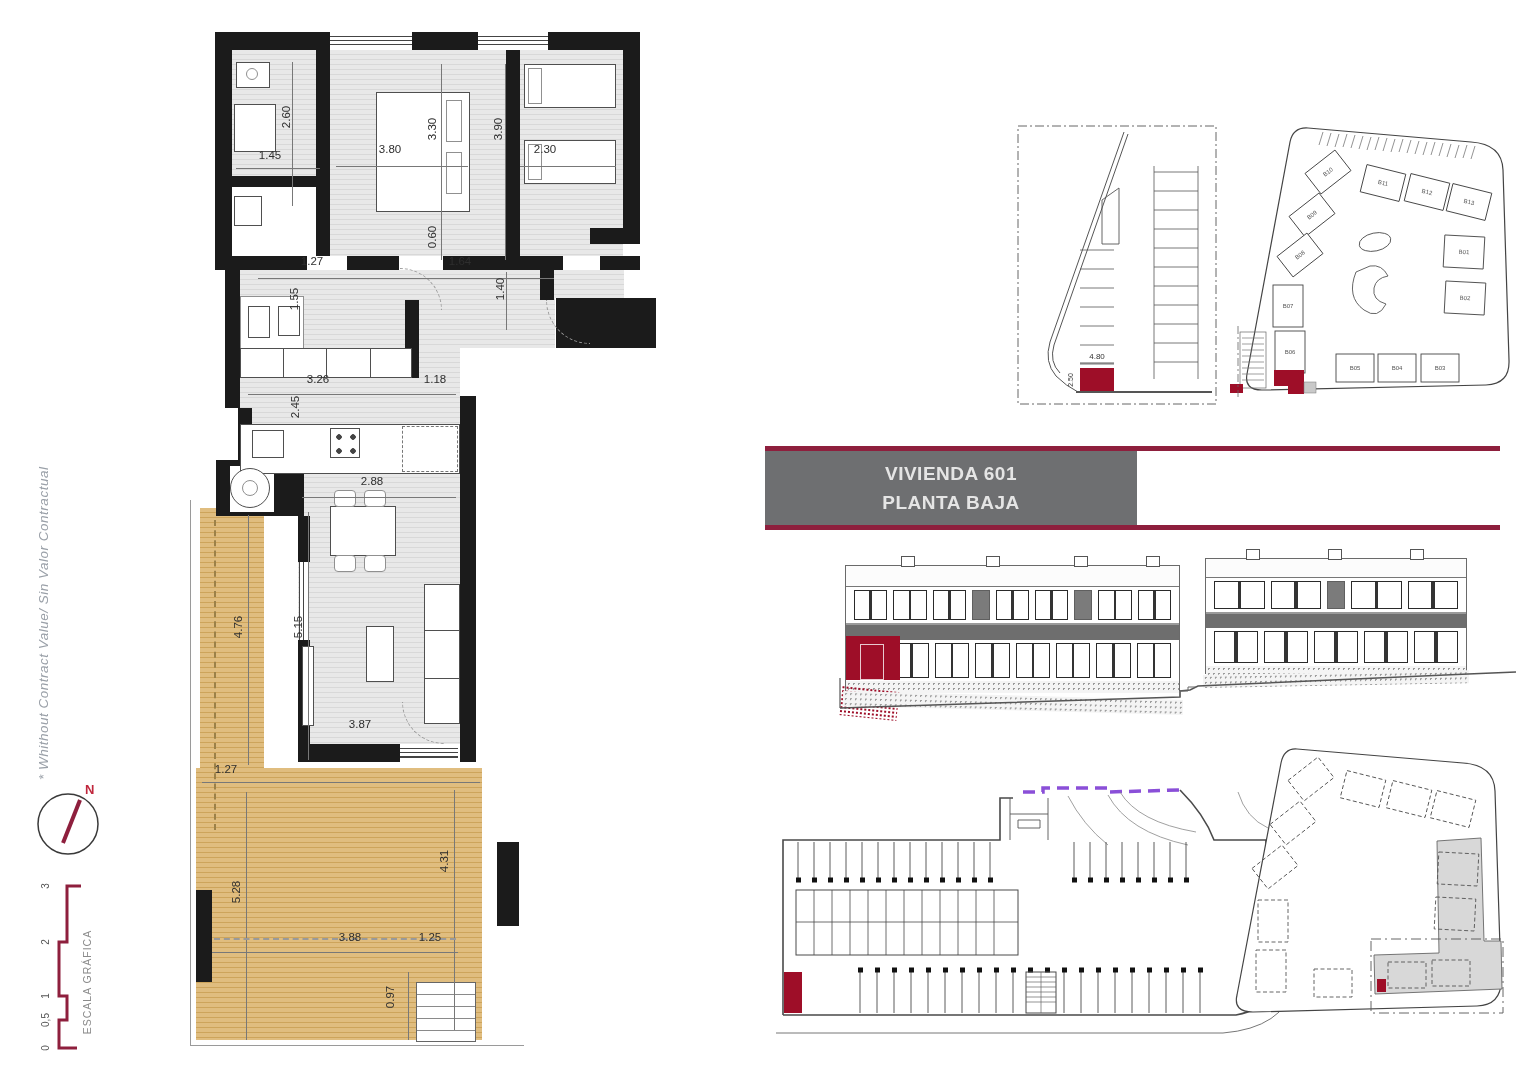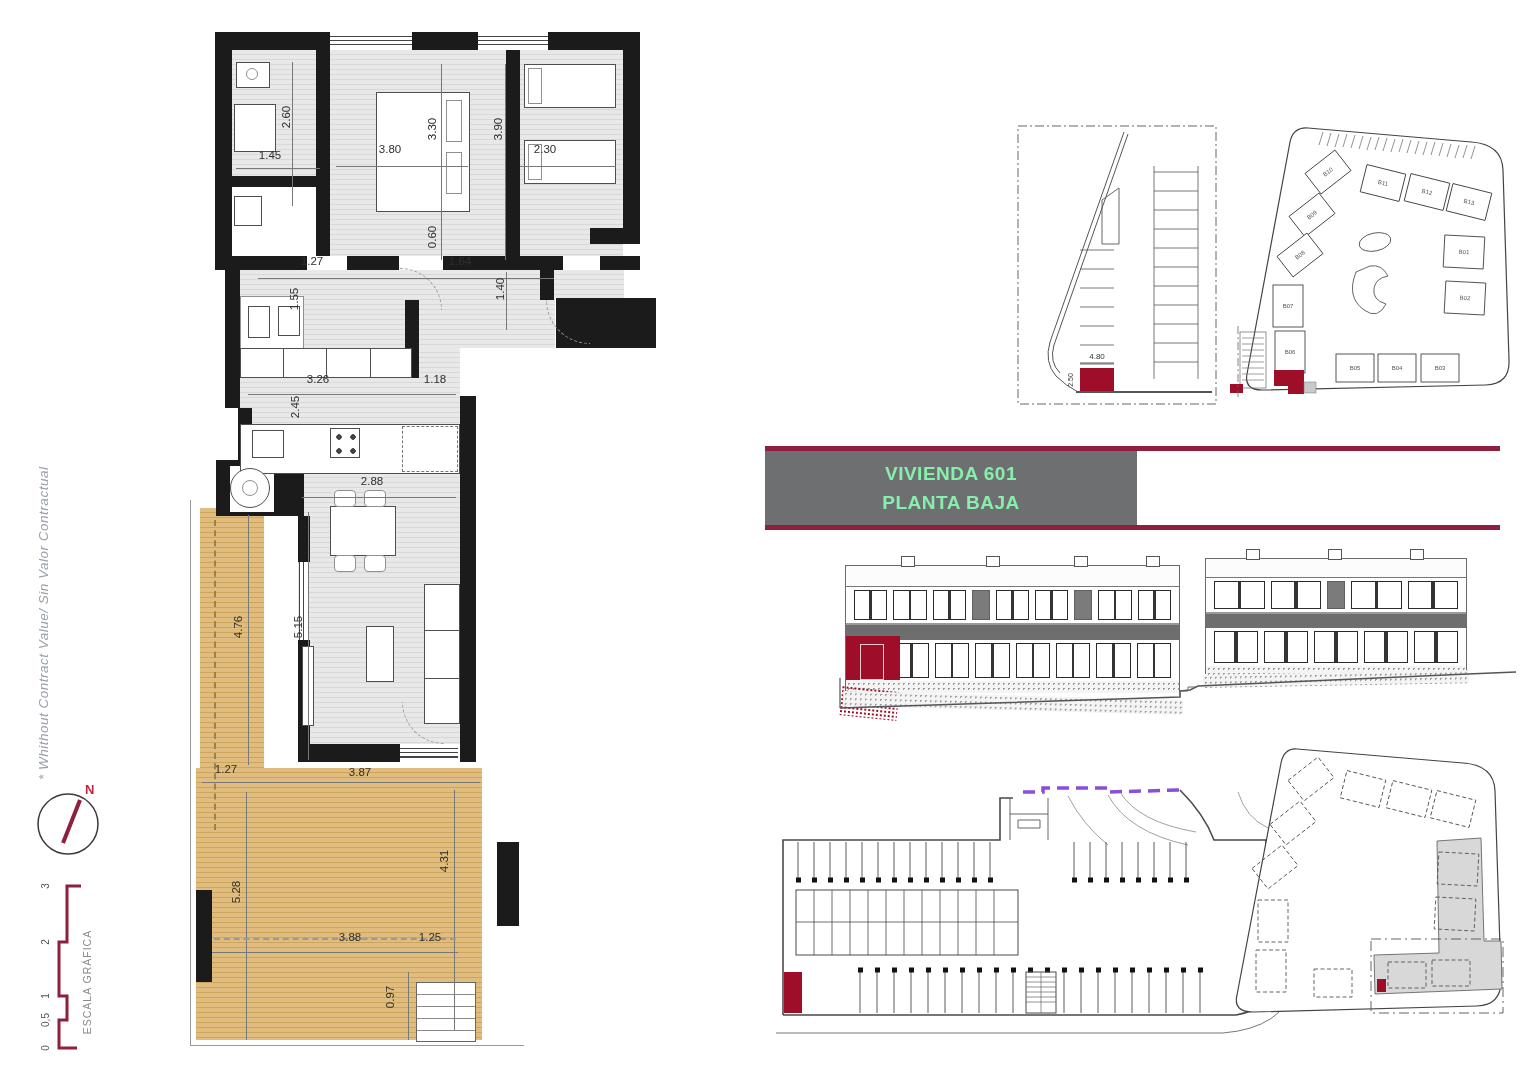--- a/index.html
+++ b/index.html
@@ -25,21 +25,21 @@
              font-size:13.5px;font-style:italic;color:#9aa0a8;letter-spacing:.5px;}
   
   .banner{position:absolute;left:765px;top:446px;width:735px;height:74px;display:flex;
           border-top:5px solid #8e1f3d;border-bottom:5px solid #8e1f3d;box-sizing:content-box;}
   .banner-left{flex:1;background:#d8d8d8;display:flex;flex-direction:column;justify-content:space-evenly;
                padding:4px 14px 4px 20px;}
   .brow{display:flex;align-items:center;}
   .brow .lbl{font-size:17.5px;font-weight:bold;color:#1a1a1a;letter-spacing:-.3px;}
   .brow .conn{flex:1;height:3px;background:#8e1f3d;margin:0 12px 0 16px;}
   .brow .val{font-size:17.5px;font-weight:bold;color:#1a1a1a;text-align:right;padding-right:10px;}
-  .banner-right{width:372px;background:#6e6f71;color:#86efac;display:flex;flex-direction:column;
+  .banner-right{width:372px;background:#6e6f71;color:#e5e5e5;display:flex;flex-direction:column;
                 justify-content:center;align-items:center;}
   .banner-right div{font-size:19px;font-weight:bold;line-height:29px;letter-spacing:.5px;}
   
   .facade{position:absolute;border:1px solid #6a6a6a;background:#fff;box-sizing:border-box;}
   .fac-par{height:20px;border-bottom:1px solid #777;background:#fcfcfc;}
   .fac-row{display:flex;gap:6px;padding:3px 8px;box-sizing:border-box;}
   .fwin{flex:1;border:1px solid #2a2a2a;background:linear-gradient(90deg,#fff 46%,#333 46% 54%,#fff 54%);}
   .fpanel{width:16px;background:#7b7b7b;border:1px solid #5f5f5f;}
   .fac-band{height:15px;background:#6e6e6e;border-top:2px solid #9a9a9a;}
   .fac-base{background-image:radial-gradient(#9a9a9a 1px,transparent 1px);background-size:5px 5px;background-color:#f4f4f4;}
@@ -188,21 +188,21 @@
     <span class="dim" style="left:440px;top:255px">1.64</span>
     <span class="dim v" style="left:277px;top:293px">1.55</span>
     <span class="dim v" style="left:483px;top:283px">1.40</span>
     <span class="dim" style="left:298px;top:373px">3.26</span>
     <span class="dim" style="left:415px;top:373px">1.18</span>
     <span class="dim v" style="left:278px;top:401px">2.45</span>
     <span class="dim" style="left:352px;top:475px">2.88</span>
     <span class="dim v" style="left:221px;top:621px">4.76</span>
     <span class="dim v" style="left:281px;top:621px">5.15</span>
     <span class="dim" style="left:206px;top:763px">1.27</span>
-    <span class="dim" style="left:340px;top:766px">3.87</span>
+    <span class="dim" style="left:340px;top:718px">3.87</span>
     <span class="dim v" style="left:219px;top:886px">5.28</span>
     <span class="dim v" style="left:427px;top:855px">4.31</span>
     <span class="dim" style="left:330px;top:931px">3.88</span>
     <span class="dim" style="left:410px;top:931px">1.25</span>
     <span class="dim v" style="left:373px;top:991px">0.97</span>
   </div>
 
   <svg class="abs" style="left:1016px;top:124px" width="205" height="285" viewBox="0 0 205 285">
     <rect x="2" y="2" width="198" height="278" fill="none" stroke="#666" stroke-width="1" stroke-dasharray="9 3 2 3"></rect>
     <path d="M108,8 L34,218 Q28,238 40,252 Q50,262 62,268" fill="none" stroke="#555" stroke-width="1"></path>

